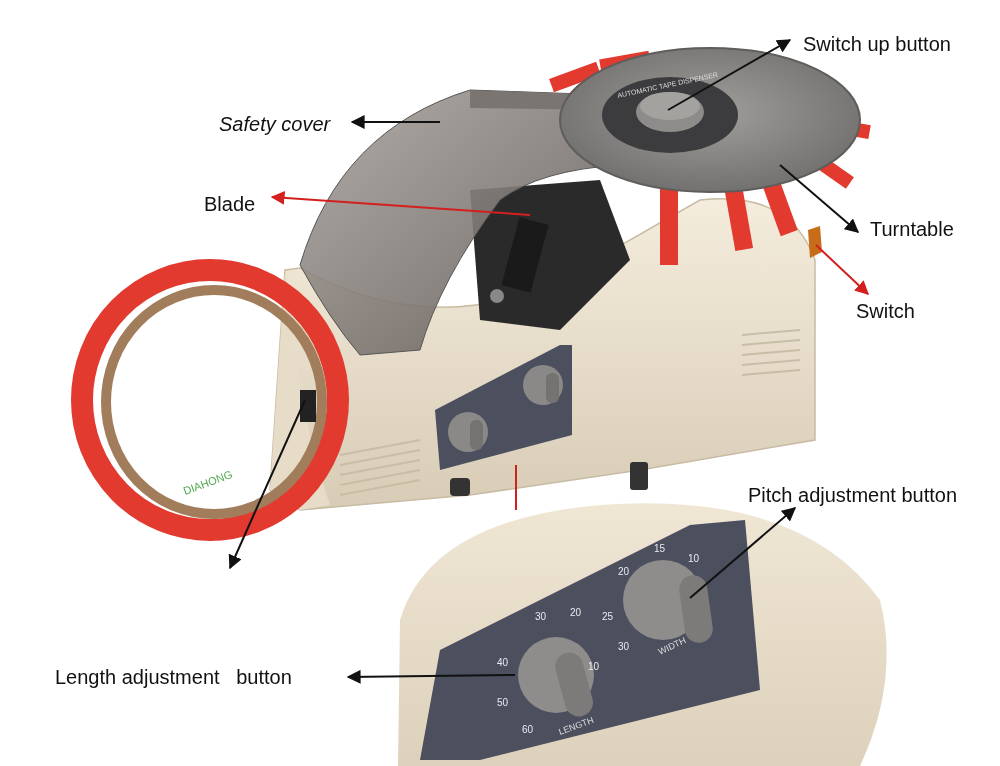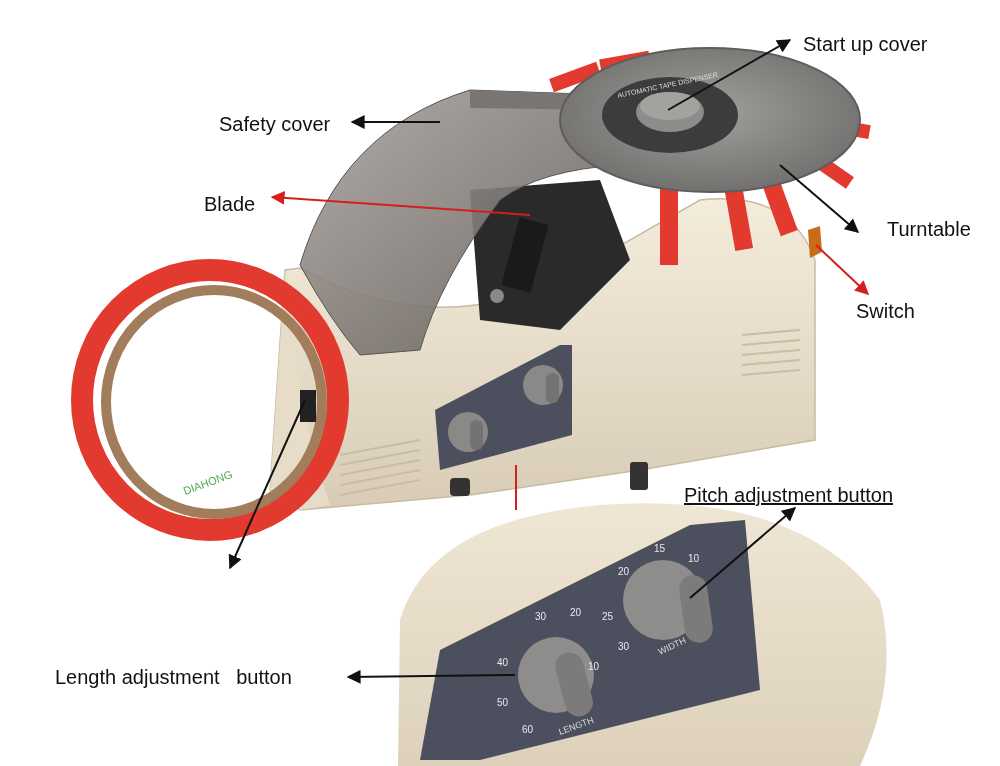--- a/index.html
+++ b/index.html
@@ -145,20 +145,20 @@
       <line x1="530" y1="215" x2="272" y2="197" stroke="#d41f1f" stroke-width="2" marker-end="url(#arrRed)"></line>
       <line x1="780" y1="165" x2="858" y2="232" stroke="#111" stroke-width="2" marker-end="url(#arrBlack)"></line>
       <line x1="816" y1="245" x2="868" y2="294" stroke="#d41f1f" stroke-width="2" marker-end="url(#arrRed)"></line>
       <line x1="690" y1="598" x2="795" y2="508" stroke="#111" stroke-width="2" marker-end="url(#arrBlack)"></line>
       <line x1="305" y1="400" x2="230" y2="568" stroke="#111" stroke-width="2" marker-end="url(#arrBlack)"></line>
       <line x1="515" y1="675" x2="348" y2="677" stroke="#111" stroke-width="2" marker-end="url(#arrBlack)"></line>
     </g>
   </svg>
 
   
-  <div class="label" style="left:803px;top:33px;">Start up cover</div>
-  <div class="label" style="left:219px;top:113px;">Safety cover</div>
+  <div class="label" style="left:803px;top:33px;">Switch up button</div>
+  <div class="label" style="left:219px;top:113px;font-style:italic;">Safety cover</div>
   <div class="label" style="left:204px;top:183px;margin-top:10px;">Blade</div>
-  <div class="label" style="left:870px;top:218px;margin-left:17px;">Turntable</div>
+  <div class="label" style="left:870px;top:218px;">Turntable</div>
   <div class="label" style="left:856px;top:300px;">Switch</div>
-  <div class="label" style="left:684px;top:484px;text-decoration:underline;">Pitch adjustment button</div>
+  <div class="label" style="left:748px;top:484px;">Pitch adjustment button</div>
   <div class="label" style="left:55px;top:666px;white-space:pre;">Length adjustment   button</div>
 </div>
 
 </body></html>

